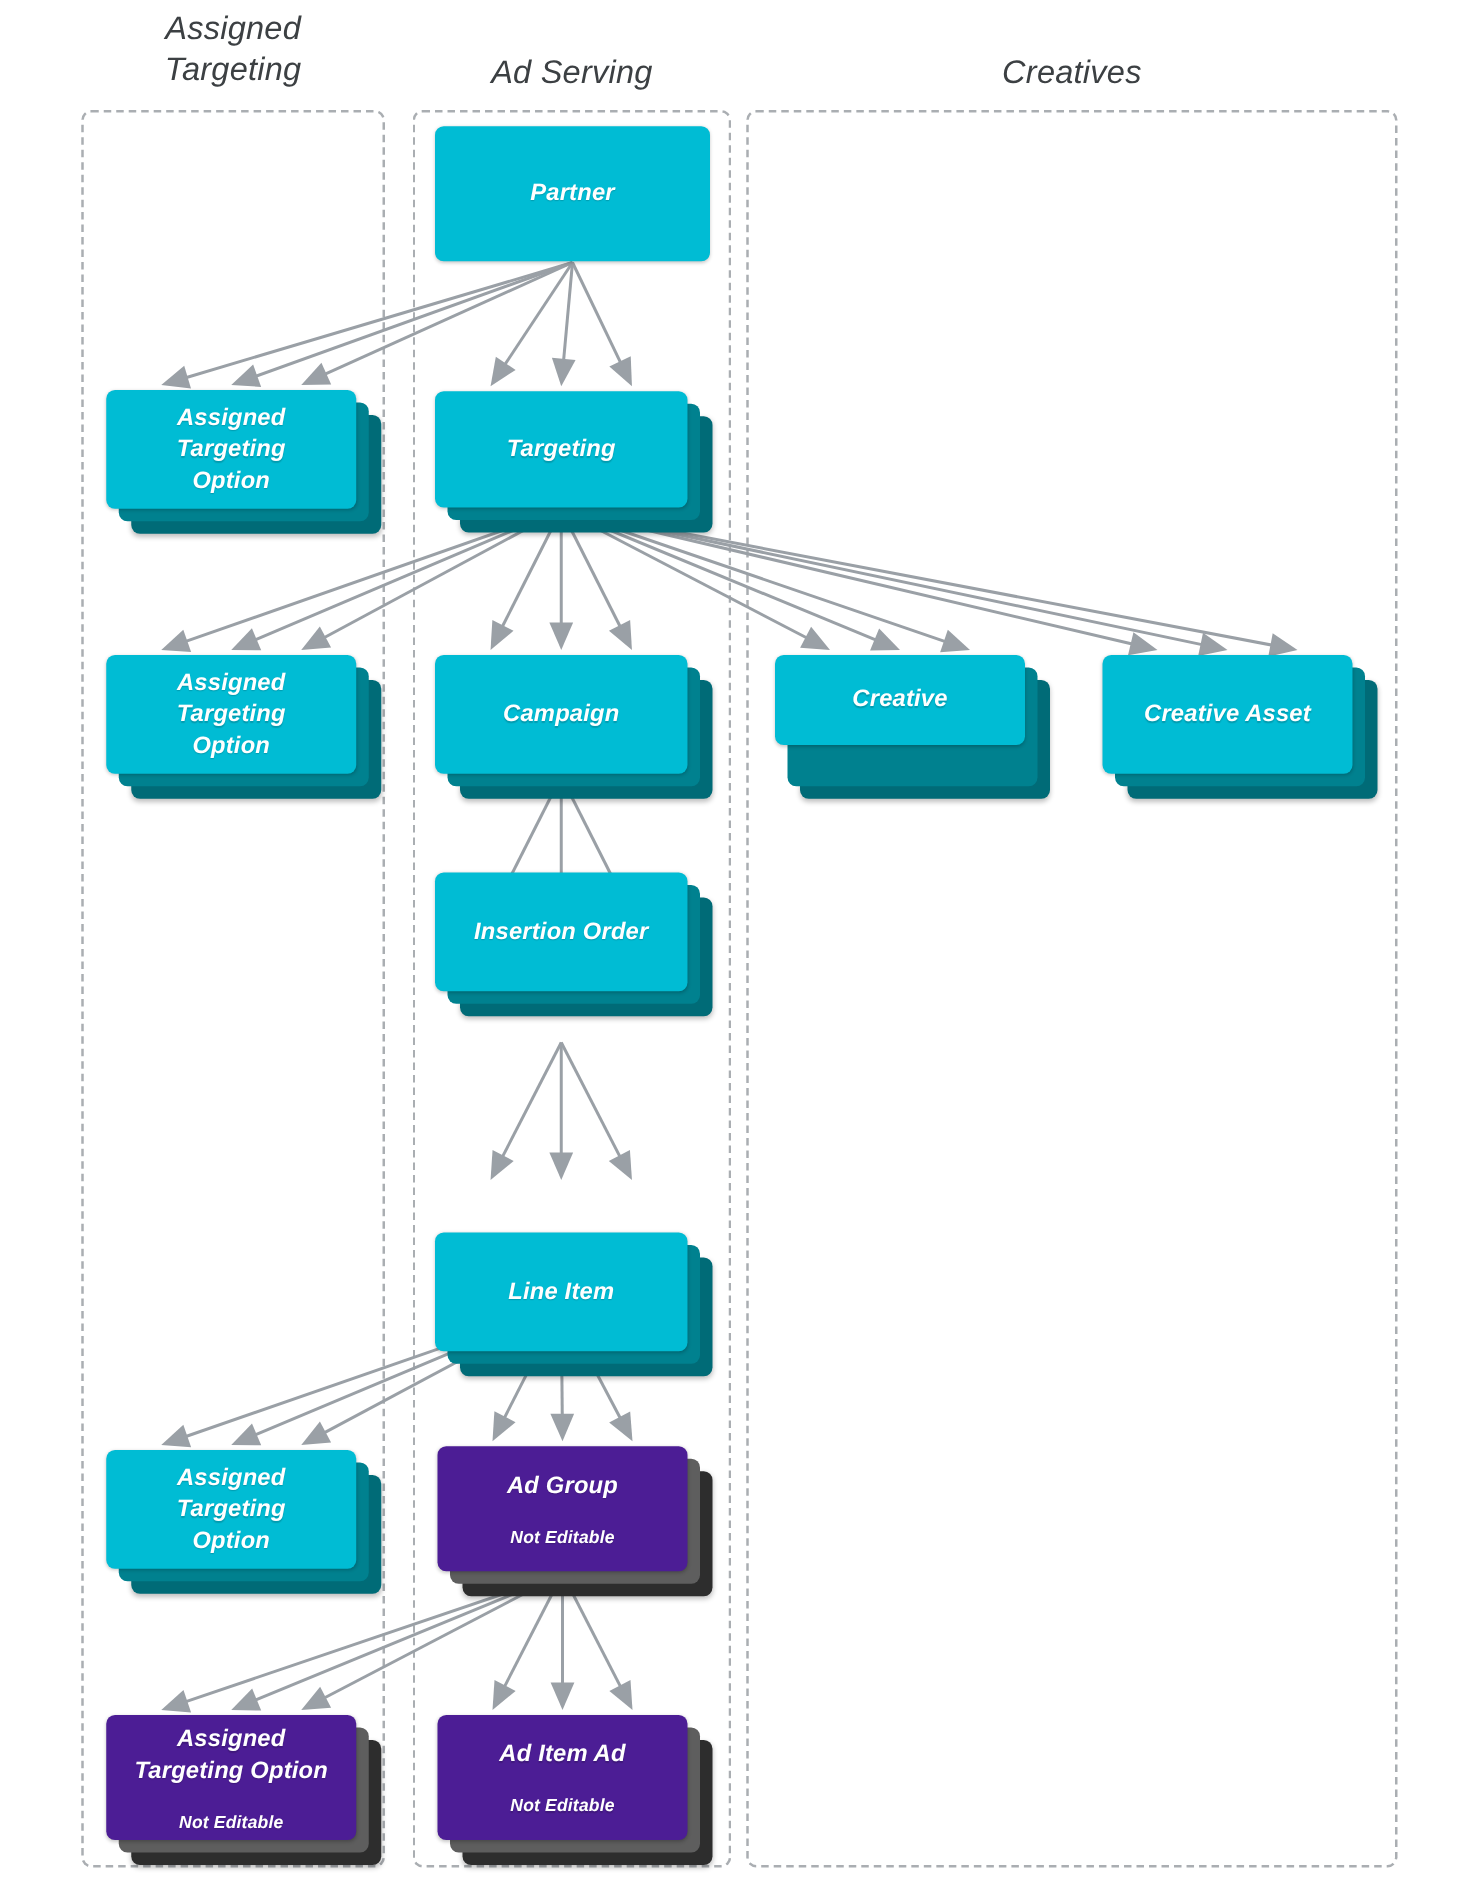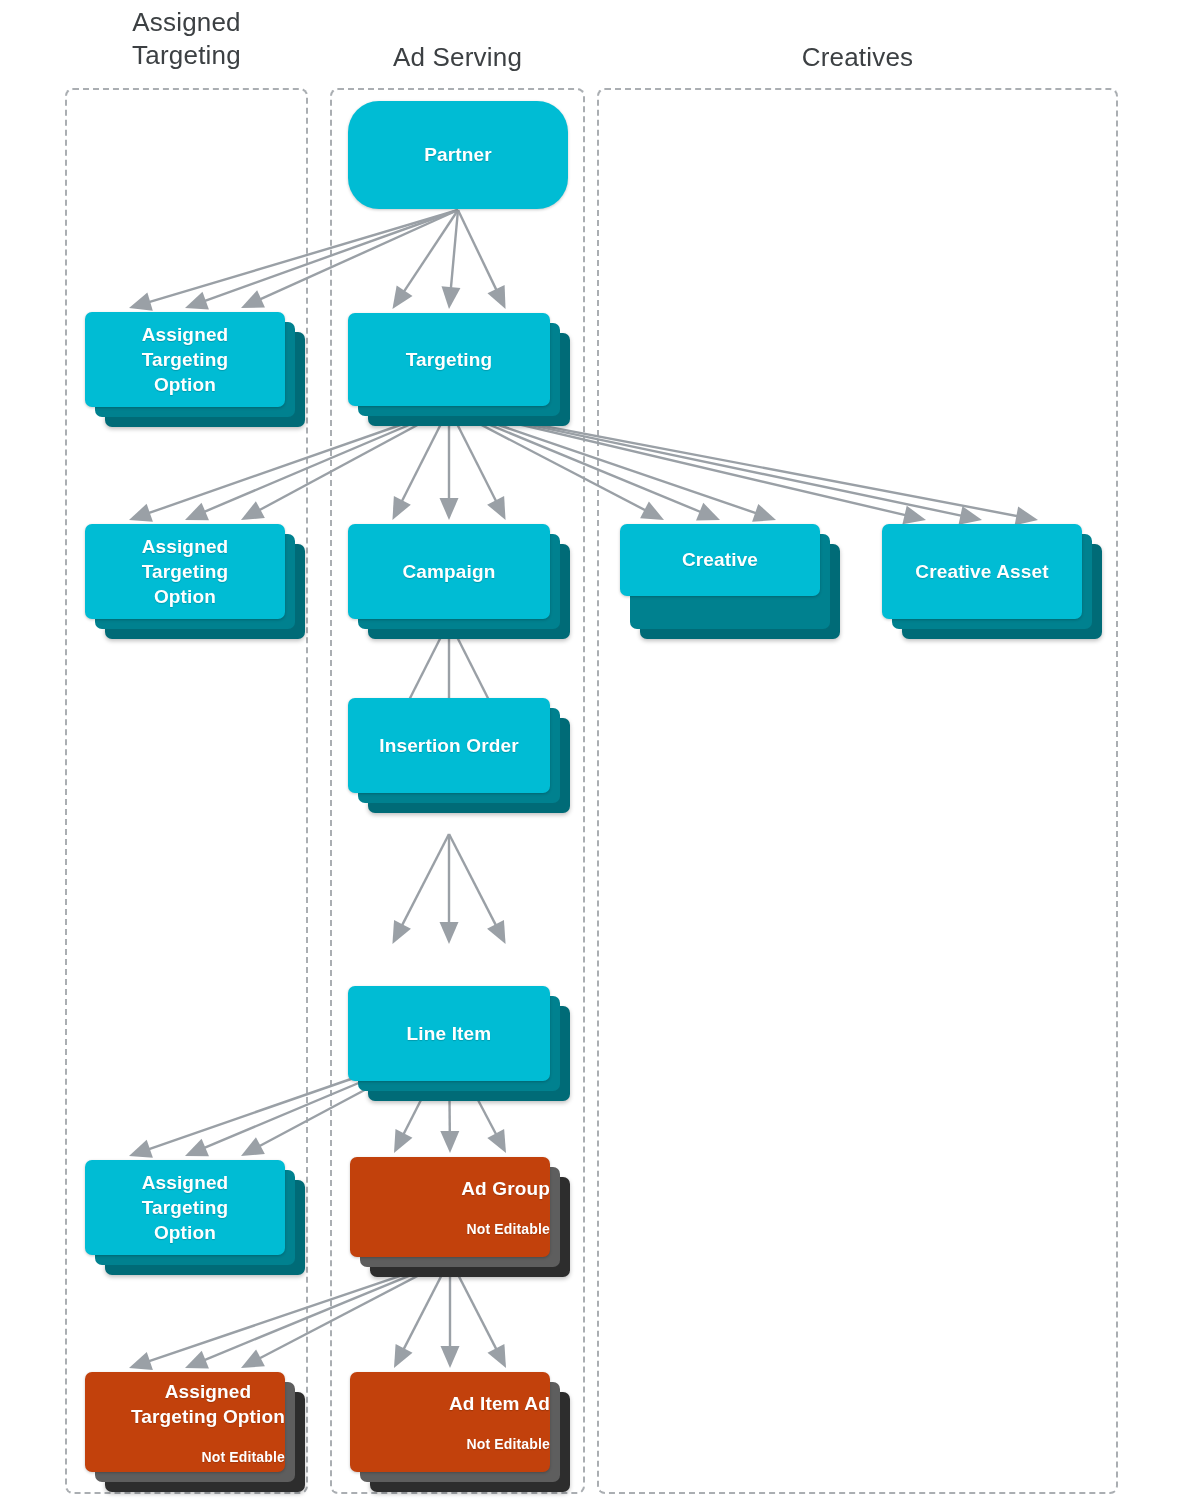--- a/index.html
+++ b/index.html
@@ -11,20 +11,21 @@
   body {
     font-family: "Liberation Sans", sans-serif;
     -webkit-font-smoothing: antialiased;
   }
   #canvas {
     position: relative;
     width: 1184px;
     height: 1508px;
     overflow: hidden;
     background: #ffffff;
+    font-style: italic;
   }
 
   
   .col-header {
     position: absolute;
     text-align: center;
     color: #3c4043;
     font-size: 26px;
     font-weight: 400;
     line-height: 1.28;
@@ -74,21 +75,21 @@
     text-align: center;
     color: #ffffff;
     overflow: hidden;
     box-shadow: 0 1px 3px rgba(0,0,0,0.22);
   }
   
   .cyan .face        { background: #00bcd4; }
   .cyan .layer.l2    { background: #00818f; }
   .cyan .layer.l3    { background: #006b77; }
   
-  .gray .face        { background: #c2410c; align-items: flex-end; }
+  .gray .face        { background: #4c1d95; }
   .gray .layer.l2    { background: #5e5e5e; }
   .gray .layer.l3    { background: #2d2d2d; }
 
   .title {
     font-size: 19px;
     font-weight: 700;
     line-height: 1.32;
     letter-spacing: 0.15px;
     white-space: pre-line;
     text-shadow: 0 1px 1px rgba(0,0,0,0.18);
@@ -210,21 +211,21 @@
         <polygon points="394,1368 395.60350738464456,1344.0901952315082 412.5035775810768,1352.7728001030698" fill="#9aa0a6"></polygon>
         <line x1="450" y1="1259" x2="450" y2="1349" stroke="#9aa0a6" stroke-width="2.4" stroke-linecap="butt"></line>
         <polygon points="450,1368 440.5,1346 459.5,1346" fill="#9aa0a6"></polygon>
         <line x1="450" y1="1259" x2="497.3173951284385" y2="1351.0999298035679" stroke="#9aa0a6" stroke-width="2.4" stroke-linecap="butt"></line>
         <polygon points="506,1368 487.4964224189232,1352.7728001030698 504.39649261535544,1344.0901952315082" fill="#9aa0a6"></polygon>
       </g>
     </svg>
 
   <div id="nodes">
       <div class="node cyan" style="left: 348px; top: 101px; width: 220px; height: 108px;">
-        <div class="face" style="width: 220px; height: 108px; border-radius: 31px;">
+        <div class="face" style="width: 220px; height: 108px;">
           <div class="title">Partner</div>
         </div>
       </div>
       <div class="node cyan stacked" style="left: 85px; top: 312px; width: 200px; height: 95px;">
         <div class="layer l3" style="left: 20px; top: 20px; width: 200px; height: 95px; box-shadow: rgba(0, 0, 0, 0.25) 0px 2px 4px;"></div>
         <div class="layer l2" style="left: 10px; top: 10px; width: 200px; height: 95px;"></div>
         <div class="face" style="width: 200px; height: 95px;">
           <div class="title">Assigned
 Targeting
 Option</div>

